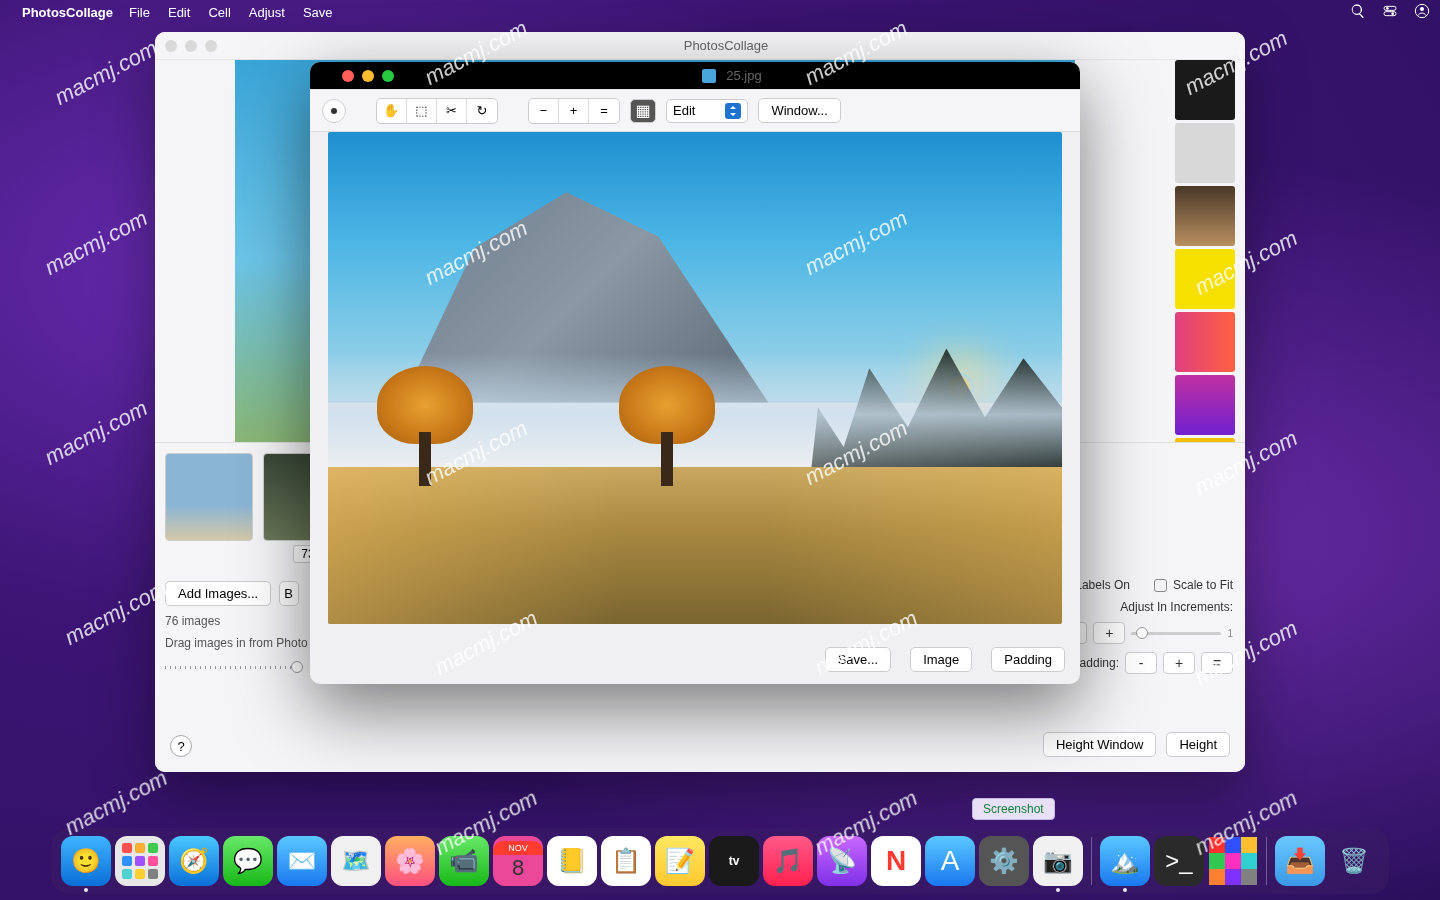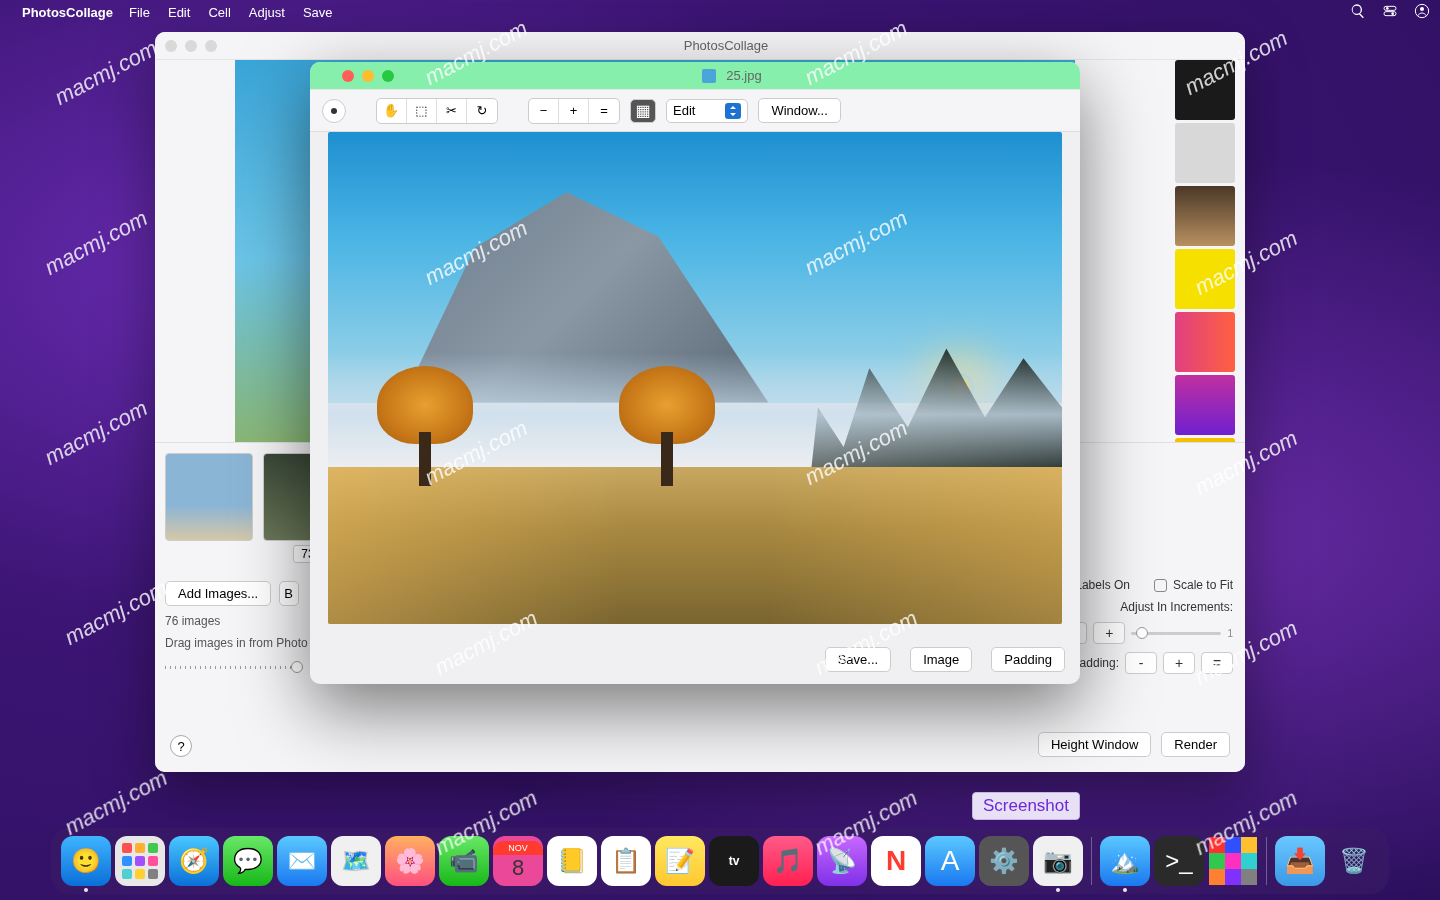--- a/index.html
+++ b/index.html
@@ -44,21 +44,21 @@
 .check.on { background: #0a7aff; border-color: #0a7aff; }
 .mini-btn { background: #fff; border: 1px solid #ccc; border-radius: 4px; width: 32px; height: 22px; font-size: 14px; display: inline-flex; align-items: center; justify-content: center; }
 .mini-slider { width: 90px; height: 3px; background: #ccc; position: relative; border-radius: 2px; }
 .mini-slider .knob { position: absolute; left: 5px; top: -5px; width: 12px; height: 12px; border-radius: 50%; background: #fff; border: 1px solid #999; }
 
 .footer-btns { position: absolute; right: 15px; bottom: 15px; display: flex; gap: 10px; }
 .help-btn { position: absolute; left: 15px; bottom: 15px; width: 22px; height: 22px; border-radius: 50%; border: 1px solid #aaa; display: flex; align-items: center; justify-content: center; font-size: 13px; background: #fff; }
 
 
 .window-preview { position: absolute; top: 62px; left: 310px; width: 770px; height: 622px; background: #f0f0f2; border-radius: 10px; box-shadow: 0 25px 70px rgba(0,0,0,0.5); overflow: hidden; z-index: 50; }
-.window-preview .titlebar { background: #86efac; padding-left: 32px; }
+.window-preview .titlebar { background: #000000; padding-left: 32px; }
 .traffic-active span:nth-child(1) { background: #ff5f57; }
 .traffic-active span:nth-child(2) { background: #febc2e; }
 .traffic-active span:nth-child(3) { background: #28c840; }
 .titlebar .ticon { width: 14px; height: 14px; margin-right: 5px; background: #4aa5d8; border-radius: 2px; }
 
 .toolbar { height: 42px; display: flex; align-items: center; padding: 0 12px; gap: 10px; border-bottom: 1px solid #ddd; background: #f5f5f7; }
 .tool-circle { width: 24px; height: 24px; border-radius: 50%; border: 1px solid #ccc; background: #fff; display: flex; align-items: center; justify-content: center; }
 .tool-group { display: flex; border: 1px solid #ccc; border-radius: 5px; background: #fff; overflow: hidden; }
 .tool-group .tg { width: 30px; height: 24px; display: flex; align-items: center; justify-content: center; border-right: 1px solid #ddd; font-size: 13px; }
 .tool-group .tg:last-child { border-right: none; }
@@ -86,21 +86,21 @@
 
 .watermark { position: absolute; color: #fff; font-size: 22px; font-weight: 500; font-style: italic; transform: rotate(-28deg); opacity: 0.8; pointer-events: none; z-index: 200; }
 
 
 .dock { position: absolute; bottom: 6px; left: 50%; transform: translateX(-50%); height: 66px; background: rgba(60,30,100,0.45); backdrop-filter: blur(20px); border-radius: 18px; display: flex; align-items: center; padding: 0 10px; gap: 4px; z-index: 10; }
 .dock-icon { width: 50px; height: 50px; border-radius: 12px; display: flex; align-items: center; justify-content: center; font-size: 24px; position: relative; }
 .dock-sep { width: 1px; height: 48px; background: rgba(255,255,255,0.3); margin: 0 4px; }
 .dock-dot { position: absolute; bottom: -6px; left: 50%; transform: translateX(-50%); width: 4px; height: 4px; border-radius: 50%; background: rgba(255,255,255,0.9); }
 
 
-.tooltip { position: absolute; bottom: 80px; left: 972px; background: #e8e0f5; border: 1px solid #c5b8e0; border-radius: 4px; padding: 3px 10px; font-size: 17px; color: #6d28d9; z-index: 60; }
+.tooltip { position: absolute; bottom: 80px; left: 972px; background: #e8e0f5; border: 1px solid #c5b8e0; border-radius: 4px; padding: 3px 10px; font-size: 12px; color: #15803d; z-index: 60; }
 </style>
 </head>
 <body>
 
 <div class="desktop-bg"></div>
 
 <div class="watermark" style="top:60px;left:50px">macmj.com</div>
 <div class="watermark" style="top:230px;left:40px">macmj.com</div>
 <div class="watermark" style="top:420px;left:40px">macmj.com</div>
 <div class="watermark" style="top:600px;left:60px">macmj.com</div>
@@ -213,21 +213,21 @@
           <span>Image Cell Padding:</span>
           <span class="mini-btn">-</span>
           <span class="mini-btn">+</span>
           <span class="mini-btn">=</span>
         </div>
       </div>
 
       <div class="help-btn">?</div>
       <div class="footer-btns">
         <div class="btn">Height Window</div>
-        <div class="btn">Render</div>
+        <div class="btn">Height</div>
       </div>
     </div>
   </div>
 </div>
 
 <div class="window-preview">
   <div class="titlebar">
     <div class="traffic traffic-active">
       <span></span>
       <span></span>

